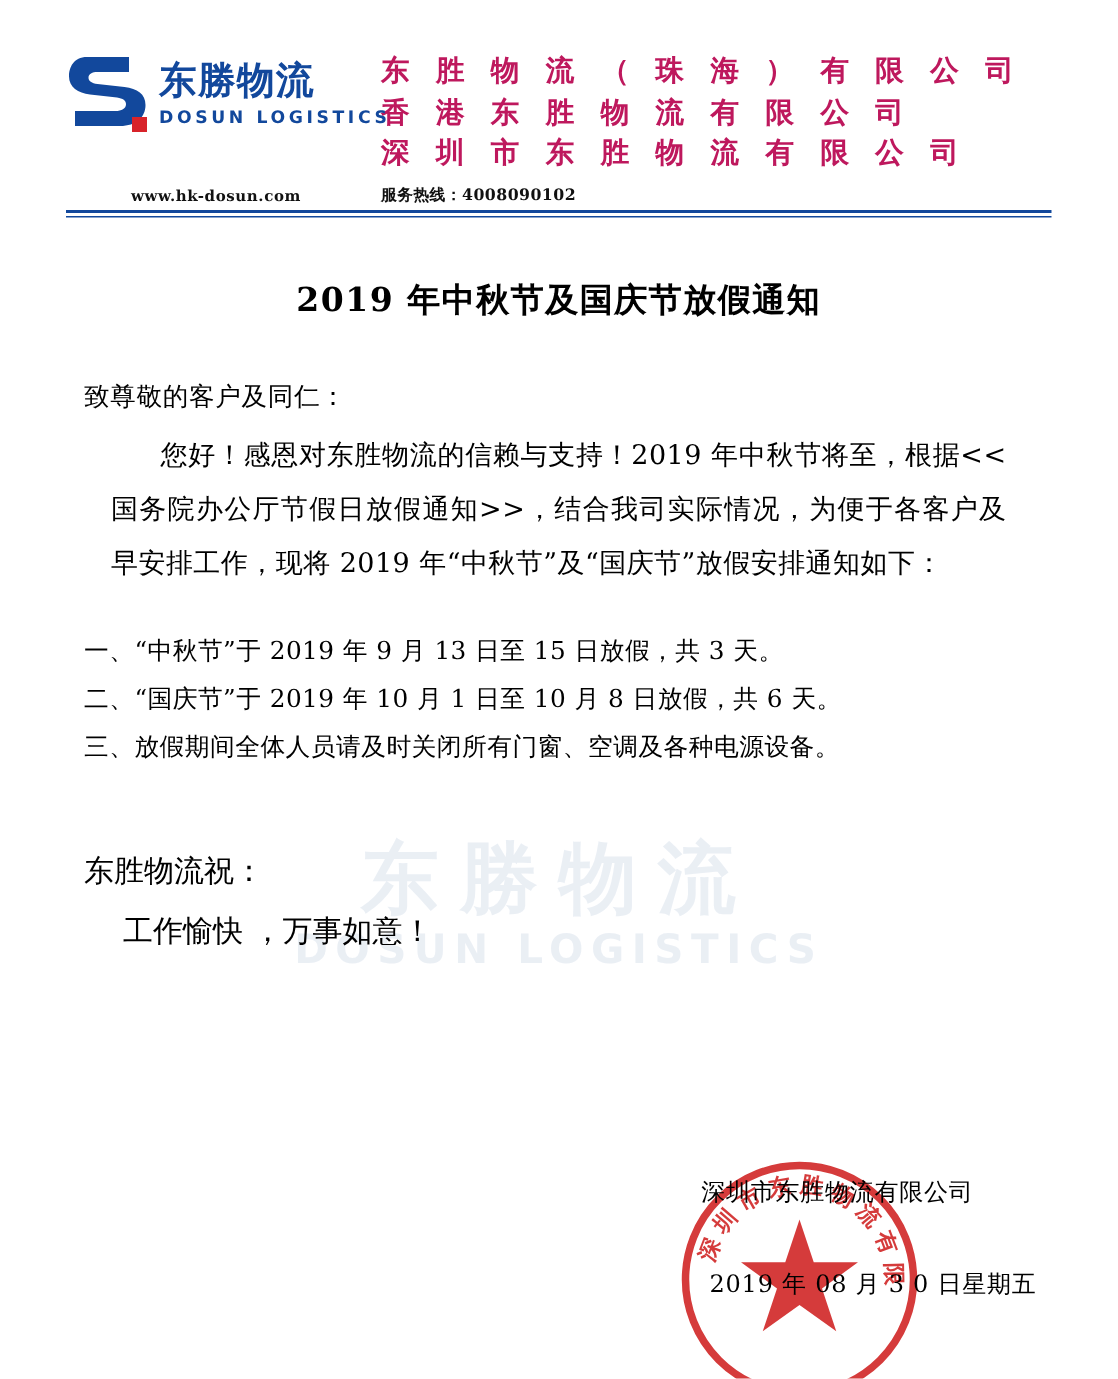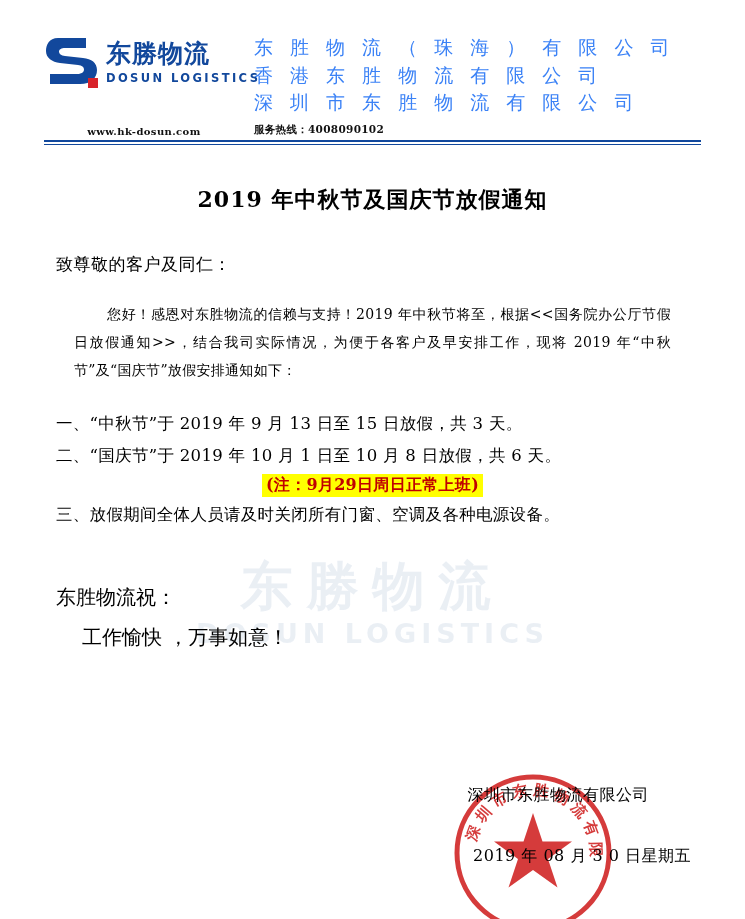--- a/index.html
+++ b/index.html
@@ -66,24 +66,24 @@
     margin-top: 3px;
     white-space: nowrap;
   }
   .company-block {
     flex: 1;
     padding-left: 10px;
   }
   .company-line {
     font-family: "DejaVu Serif", "Liberation Serif", serif;
     font-size: 19px;
-    font-weight: normal;
+    font-weight: bold;
     letter-spacing: 5.5px;
     line-height: 1.45;
-    color: #3b82f6;
+    color: #be185d;
     white-space: nowrap;
   }
   .subline {
     display: flex;
     align-items: flex-end;
     margin-top: 6px;
   }
   .website {
     width: 200px;
     flex: 0 0 200px;
@@ -156,23 +156,23 @@
     letter-spacing: 1px;
     margin-top: 40px;
   }
   .salutation {
     font-size: 17px;
     margin-top: 38px;
     margin-left: 12px;
     letter-spacing: 0.5px;
   }
   .para {
-    font-size: 14px;
+    font-size: 18px;
     line-height: 2.0;
-    margin-top: 24px;
+    margin-top: 10px;
     text-align: justify;
     padding: 0 30px 0 30px;
     text-indent: 33px;
     letter-spacing: 0.3px;
   }
   .items {
     margin-top: 24px;
   }
   .item {
     font-size: 16.5px;
@@ -288,23 +288,20 @@
   <div class="content">
     <div class="doc-title">2019 年中秋节及国庆节放假通知</div>
 
     <div class="salutation">致尊敬的客户及同仁：</div>
 
     <div class="para">您好！感恩对东胜物流的信赖与支持！2019 年中秋节将至，根据&lt;&lt;国务院办公厅节假日放假通知&gt;&gt;，结合我司实际情况，为便于各客户及早安排工作，现将 2019 年“中秋节”及“国庆节”放假安排通知如下：</div>
 
     <div class="items">
       <div class="item">一、“中秋节”于 2019 年 9 月 13 日至 15 日放假，共 3 天。</div>
       <div class="item">二、“国庆节”于 2019 年 10 月 1 日至 10 月 8 日放假，共 6 天。</div>
-      <div class="note-line">
-        <span class="note">(注：9月29日周日正常上班)</span>
-      </div>
       <div class="item">三、放假期间全体人员请及时关闭所有门窗、空调及各种电源设备。</div>
     </div>
 
     <div class="closing">
       <div>东胜物流祝：</div>
       <div class="closing-2">工作愉快 ，万事如意！</div>
     </div>
   </div>
 
   <div class="sign-area">

